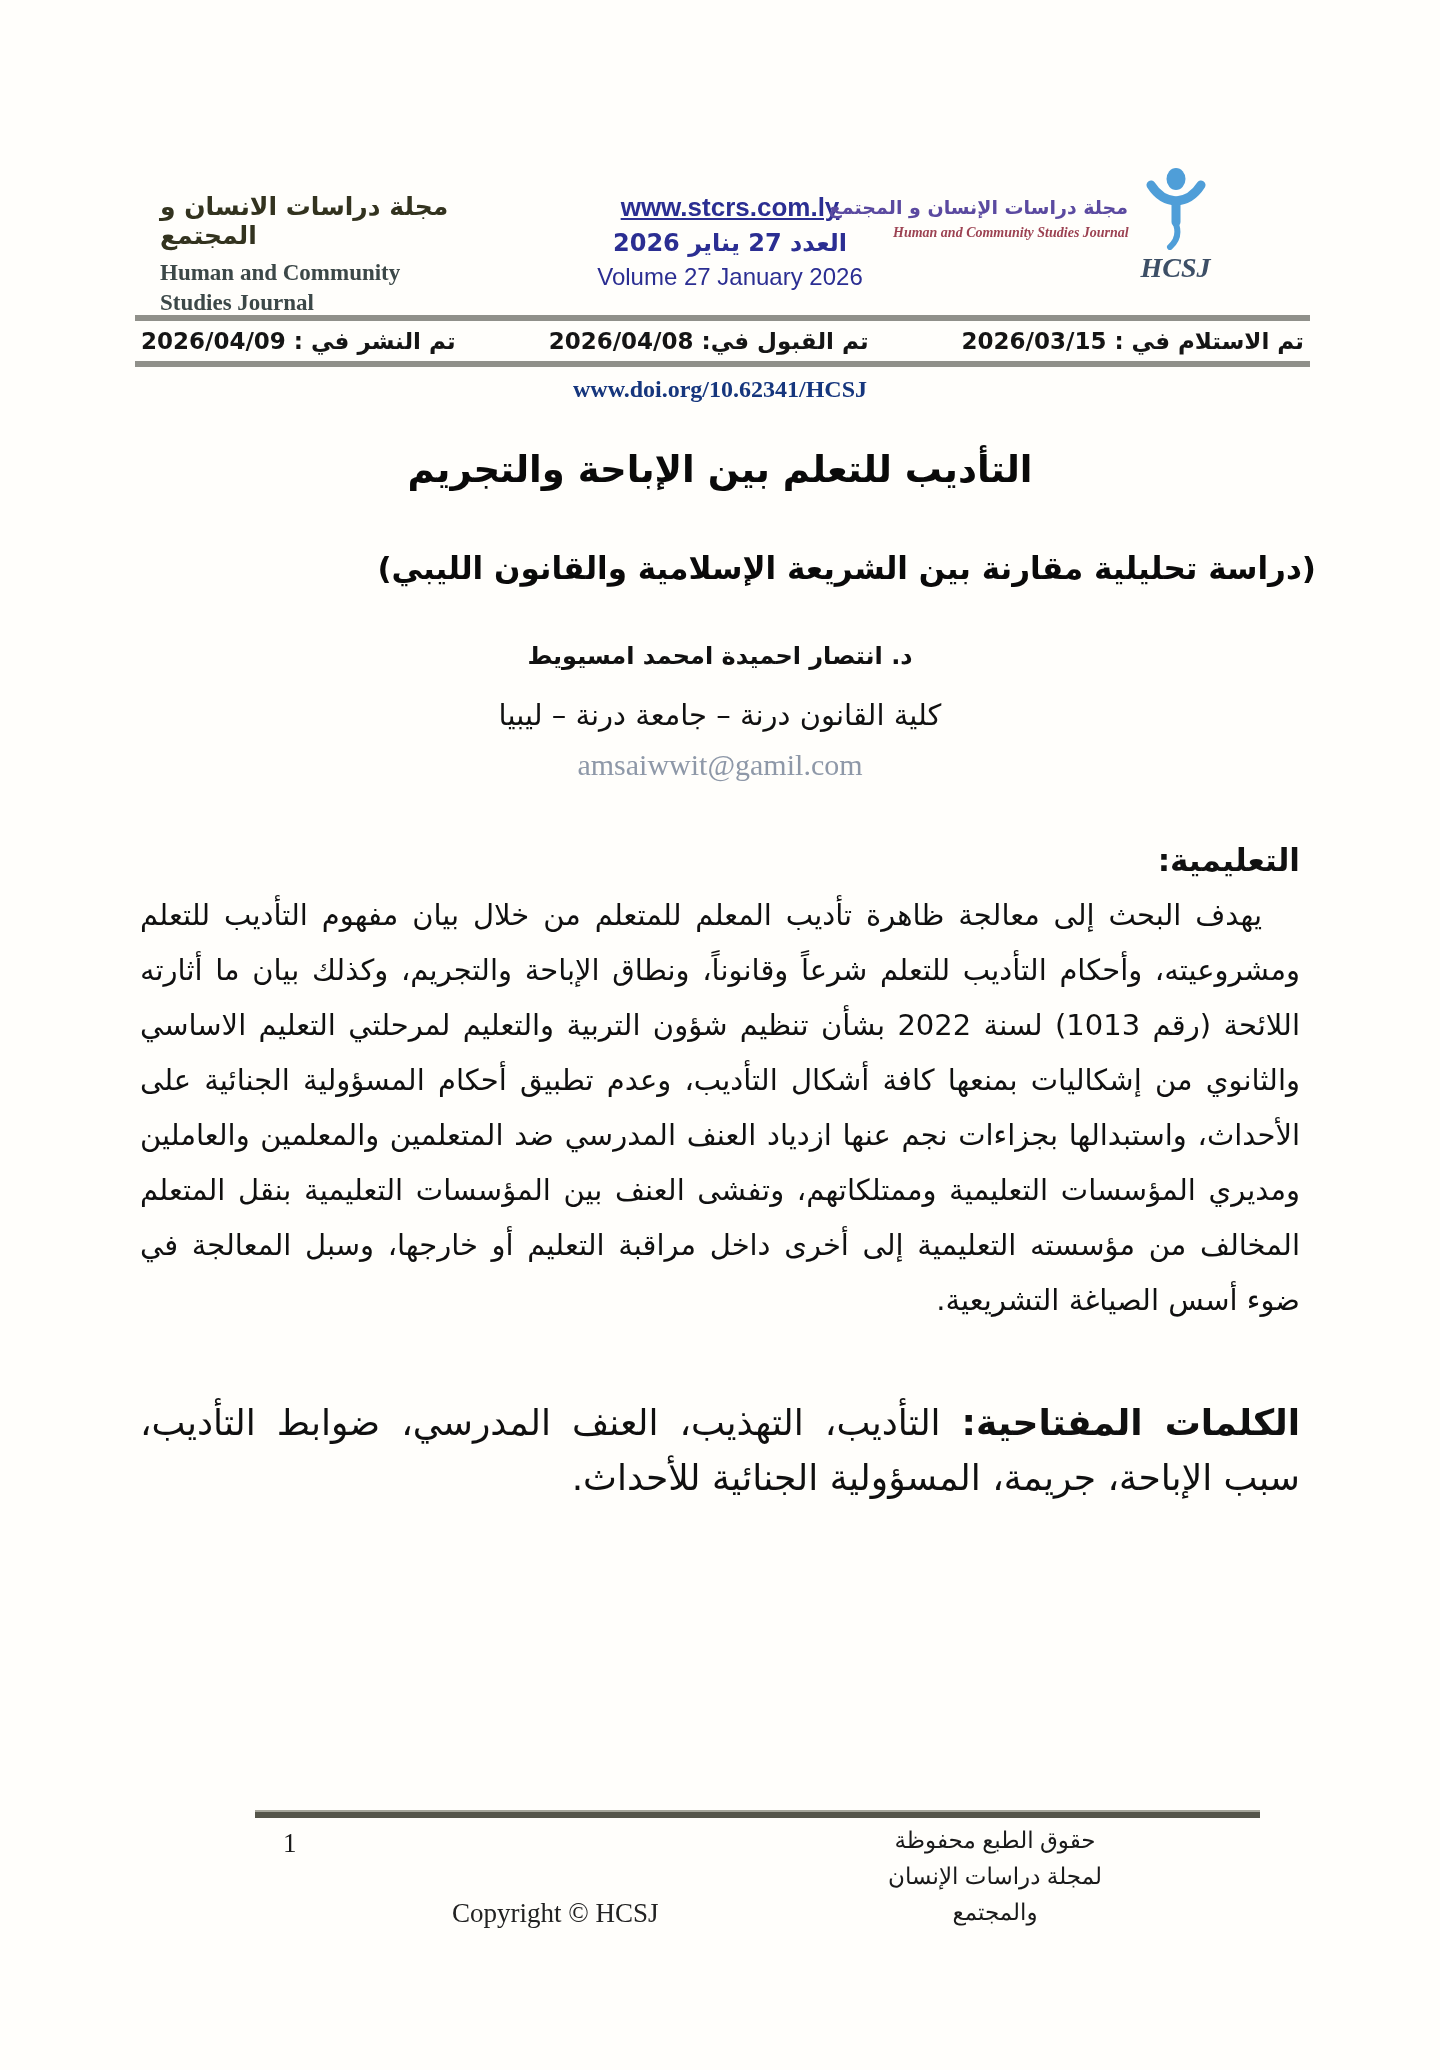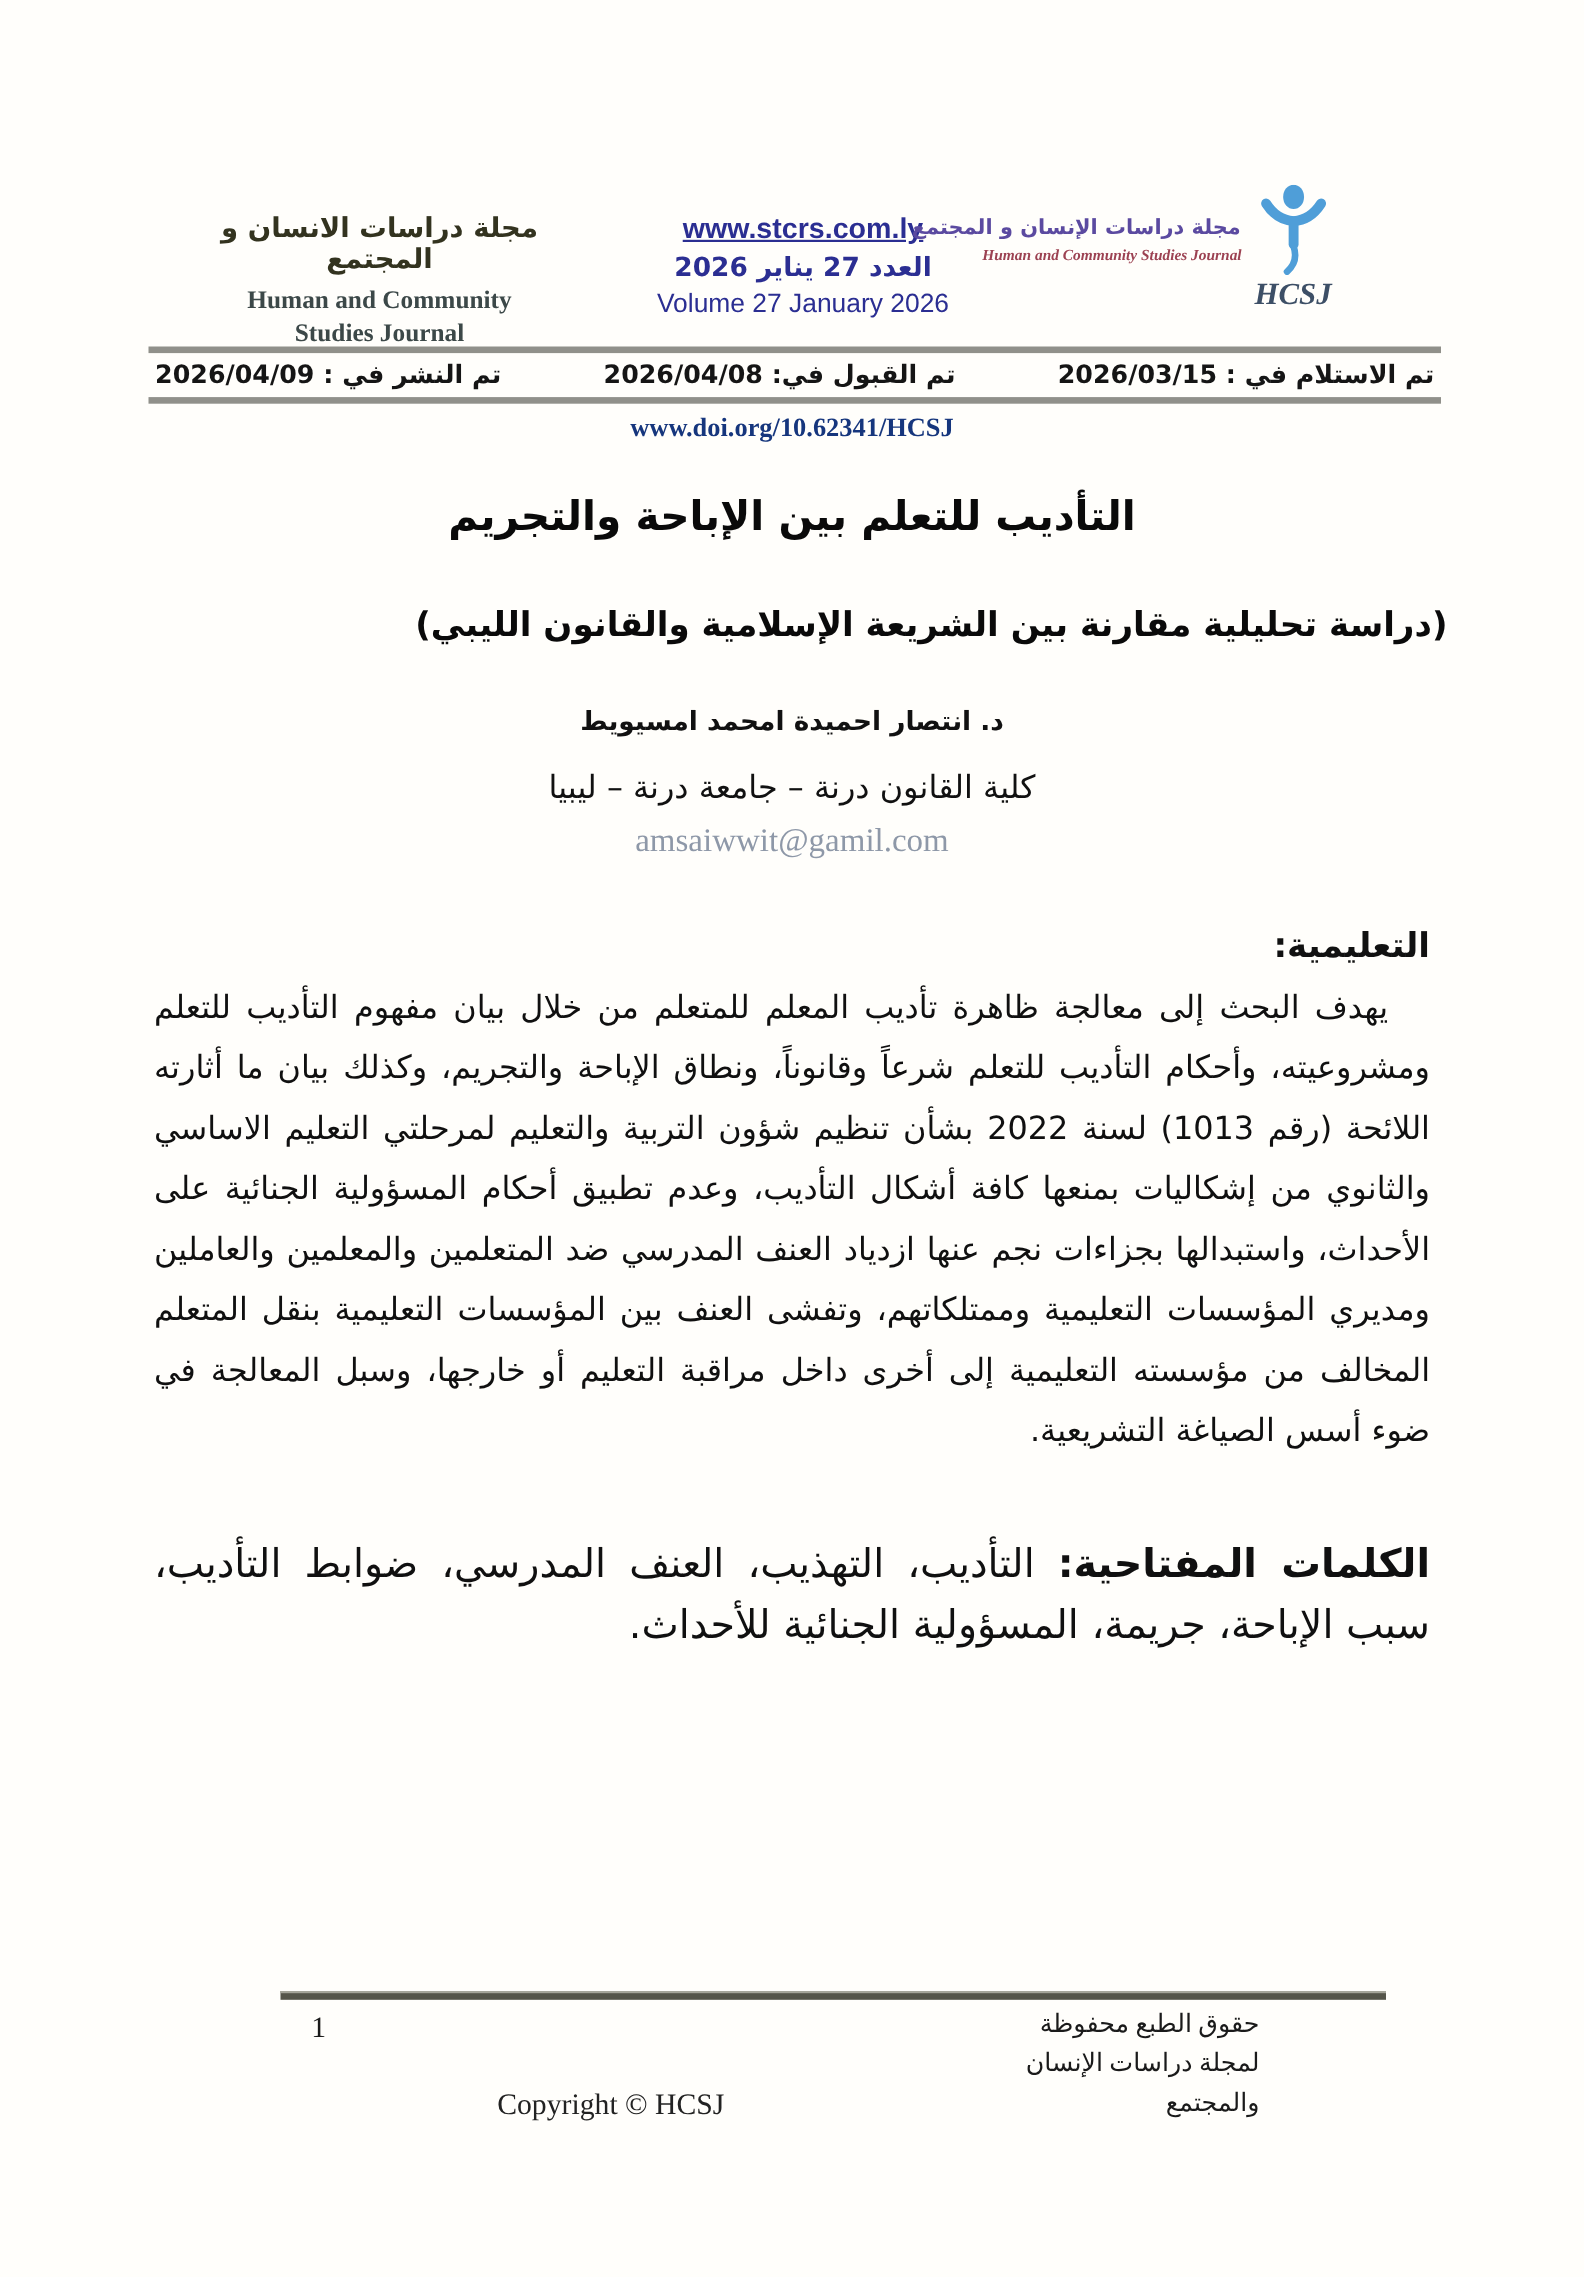--- a/index.html
+++ b/index.html
@@ -1,21 +1,21 @@
 <!DOCTYPE html>
 <html lang="ar"><head>
 <meta charset="utf-8">
 <style>
   html,body{margin:0;padding:0;background:#ffffff;}
   .page{
     position:relative;width:1440px;height:2070px;background:#fffefb;
     font-family:"DejaVu Sans", sans-serif;color:#111;overflow:hidden;
   }
   
-  .hdr-left{position:absolute;left:160px;top:192px;width:370px;text-align:center;}
+  .hdr-left{position:absolute;left:160px;top:192px;width:370px;text-align:left;}
   .hdr-left .ar{font-size:25px;font-weight:bold;color:#33331f;direction:rtl;}
   .hdr-left .en{font-family:"Liberation Serif", serif;font-weight:bold;font-size:23px;color:#3c4848;line-height:30px;margin-top:8px;}
   .hdr-center{position:absolute;left:545px;top:192px;width:370px;text-align:center;color:#2b2e92;}
   .hdr-center .url{font-size:26px;font-weight:bold;text-decoration:underline;font-family:"Liberation Sans", sans-serif;color:#2b2e92;display:inline-block;}
   .hdr-center .issue-ar{font-size:24px;font-weight:bold;direction:rtl;margin-top:6px;}
   .hdr-center .issue-en{font-size:24px;font-weight:normal;font-family:"Liberation Sans", sans-serif;margin-top:6px;}
   .hdr-right{position:absolute;left:893px;top:196px;width:235px;text-align:center;}
   .hdr-right .ar{font-size:19px;font-weight:bold;color:#5b4aa0;direction:rtl;white-space:nowrap;}
   .hdr-right .en{font-family:"Liberation Serif", serif;font-style:italic;font-weight:bold;font-size:14px;color:#9c4252;margin-top:7px;white-space:nowrap;}
   .hdr-logo{position:absolute;left:1128px;top:168px;width:95px;text-align:center;}
@@ -50,22 +50,22 @@
     direction:rtl;text-align:justify;font-size:29px;line-height:55px;
     text-indent:38px;color:#101010;}
   .keywords{position:absolute;left:140px;top:1395px;width:1160px;
     direction:rtl;text-align:justify;font-size:36px;line-height:55px;color:#101010;}
   .keywords b{font-weight:bold;}
   
   .foot-rule{position:absolute;left:255px;top:1810px;width:1005px;height:6px;
     background:#55554a;border-top:2px solid #a5a59a;}
   .foot-page{position:absolute;left:283px;top:1828px;font-family:"Liberation Serif", serif;font-size:27px;color:#1a1a1a;}
   .foot-copy{position:absolute;left:452px;top:1898px;font-family:"Liberation Serif", serif;font-size:27px;color:#222;}
-  .foot-rights{position:absolute;left:845px;top:1822px;width:300px;text-align:right;
-    direction:rtl;font-size:23px;line-height:36px;color:#1a1a1a;font-family:Liberation Serif, serif;}
+  .foot-rights{position:absolute;left:845px;top:1822px;width:300px;text-align:center;
+    direction:rtl;font-size:23px;line-height:36px;color:#1a1a1a;font-family:Liberation Sans, sans-serif;}
 </style>
 </head>
 <body>
 
 <div class="page">
 
   <div class="hdr-left">
     <div class="ar">مجلة دراسات الانسان و المجتمع</div>
     <div class="en">
       <div>Human and Community</div>

